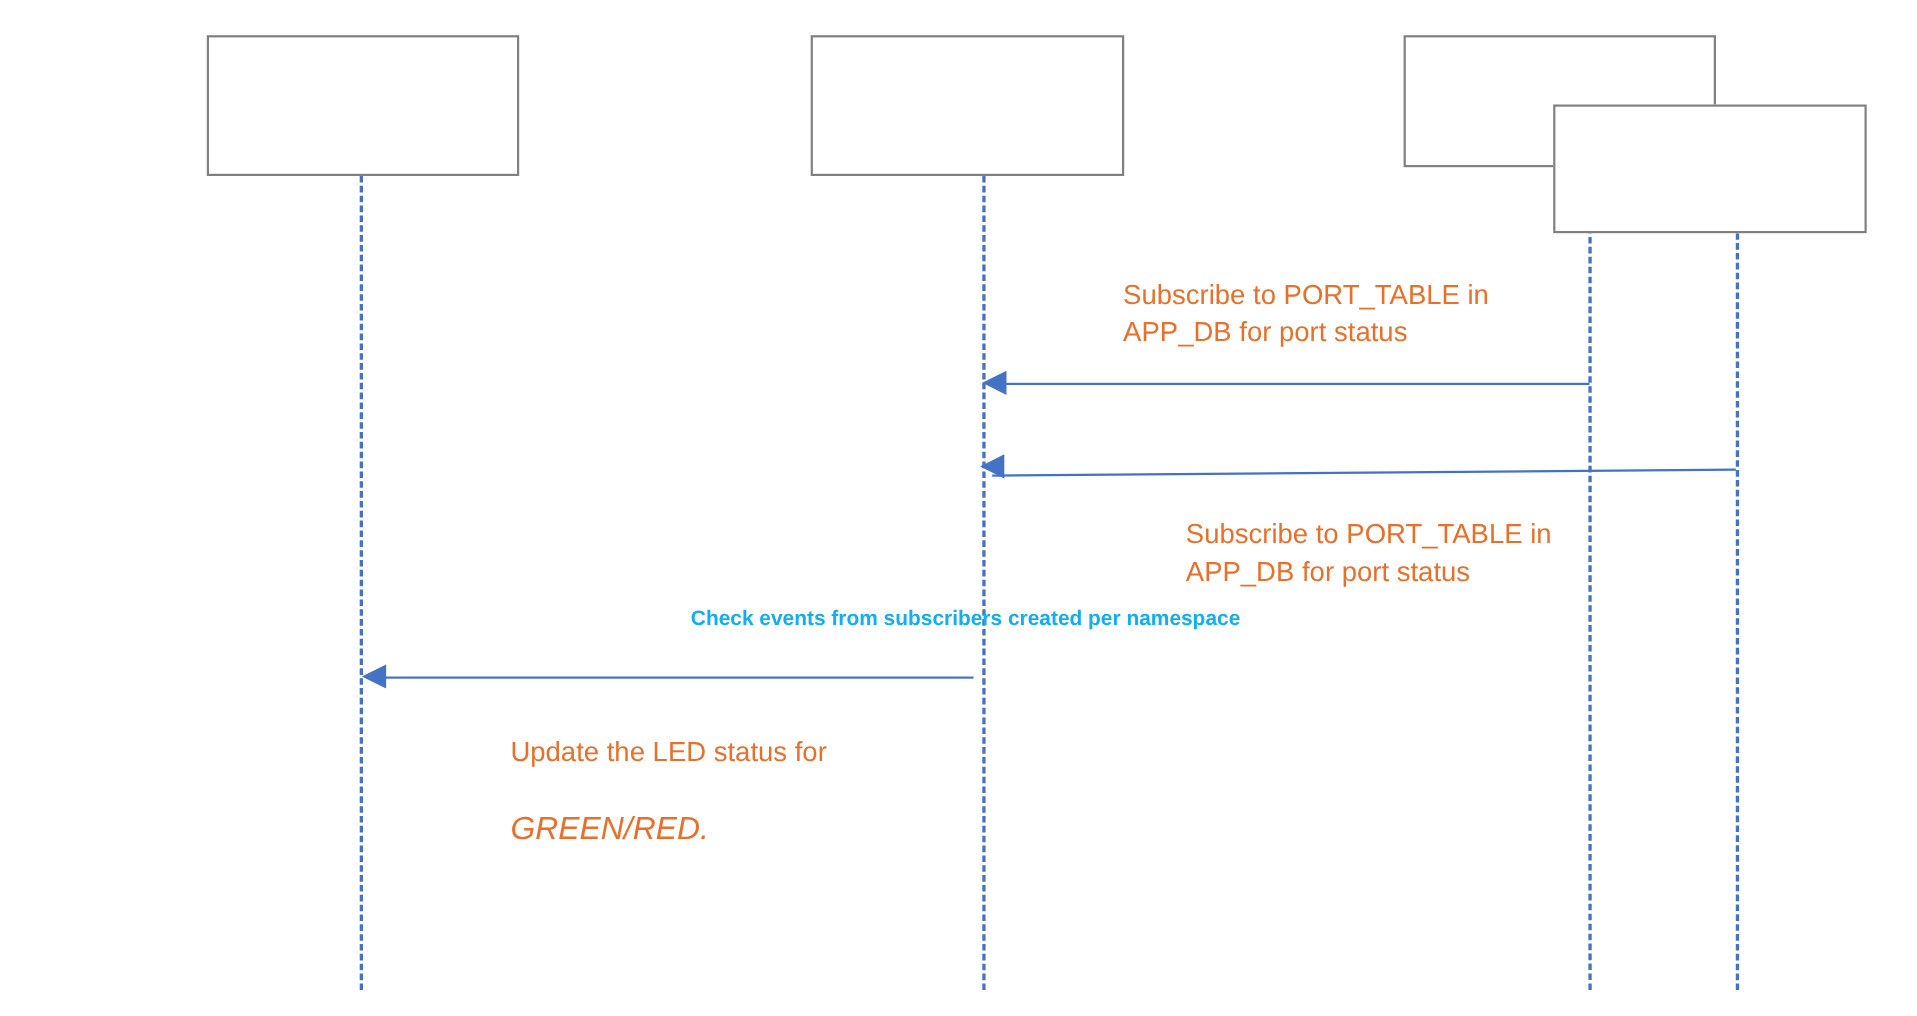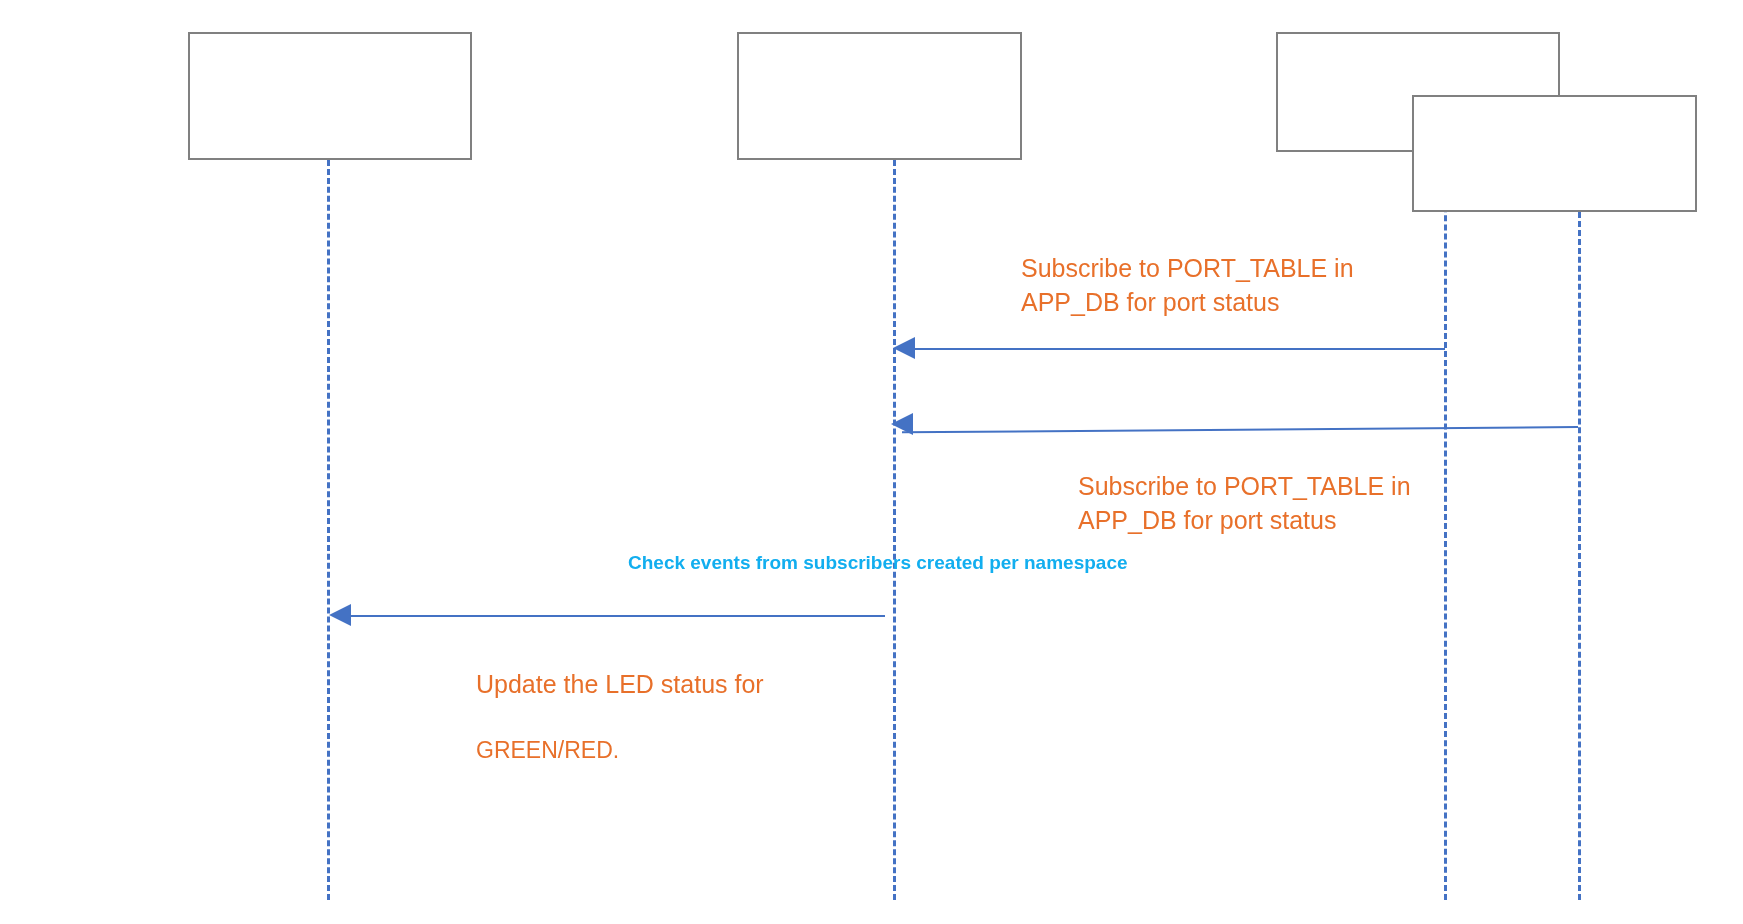--- a/index.html
+++ b/index.html
@@ -71,21 +71,22 @@
   
   .note-orange {
     position: absolute;
     color: #E8702A;
     font-size: 25px;
     line-height: 1.33;
     white-space: pre-line;
     z-index: 6;
   }
   .note-orange .big {
-    font-size: 23px;
+    font-size: 29px;
+    font-style: italic;
   }
   .note-blue {
     position: absolute;
     color: #12AEEF;
     font-weight: bold;
     font-size: 19px;
     white-space: nowrap;
     z-index: 6;
   }
 </style>
@@ -136,18 +137,18 @@
     <span>Subscribe to PORT_TABLE in
 APP_DB for port status</span>
   </div>
 
   <div class="note-blue" style="left:628px; top:552px;">
     <span>Check events from subscribers created per namespace</span>
   </div>
 
   <div class="msg" style="left:340px; top:615px; width:545px;"></div>
   <div class="arrowhead" style="left:329px; top:604px;"></div>
-  <div class="note-orange" style="left:476px; top:635px; width:330px;">
+  <div class="note-orange" style="left:464px; top:635px; width:330px;">
     <div>Update the LED status for</div>
     <div class="big">GREEN/RED.</div>
   </div>
 
 </div>
 
 </body></html>

